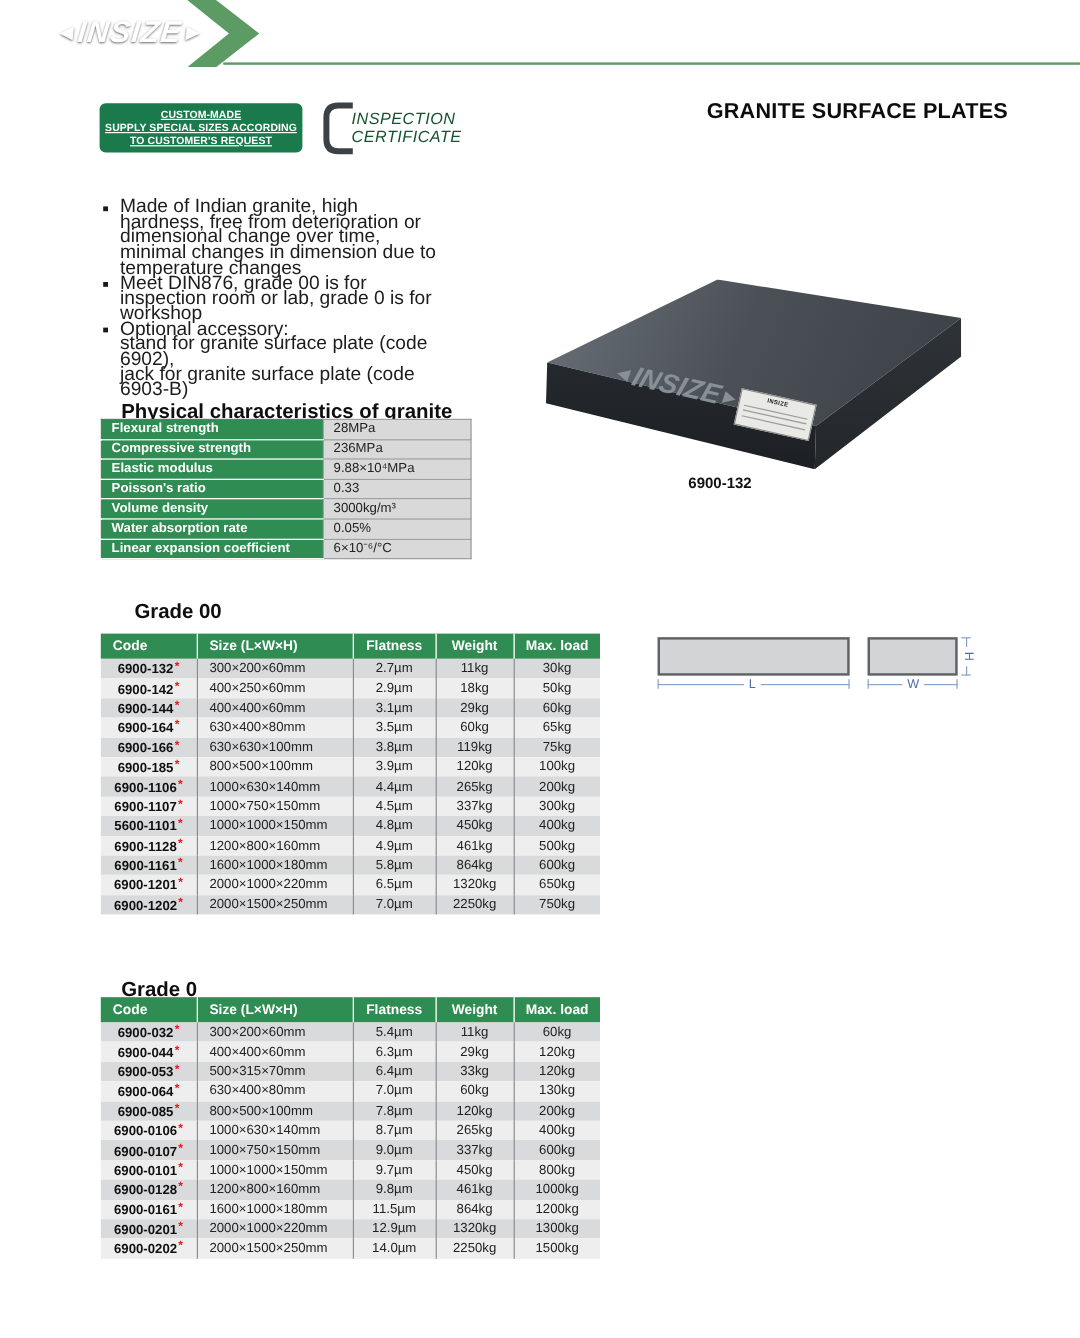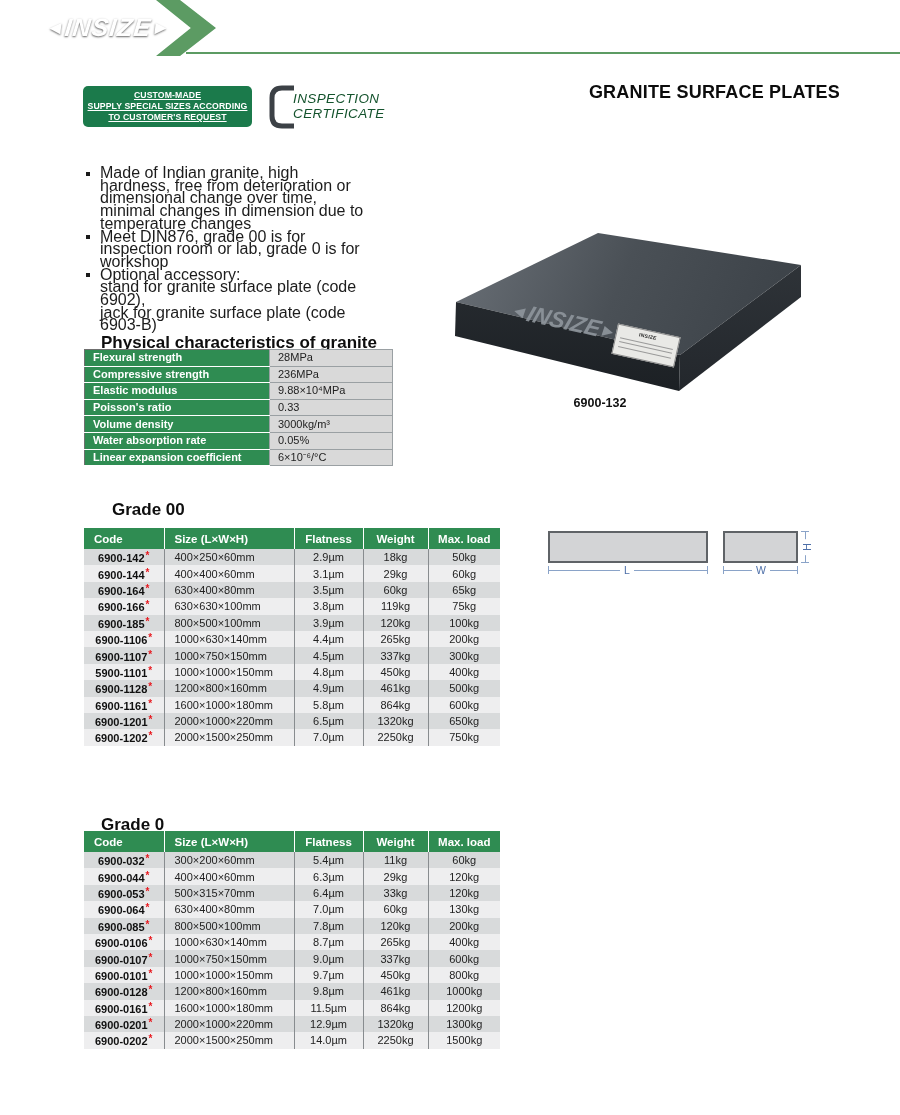--- a/index.html
+++ b/index.html
@@ -195,20 +195,27 @@
       <tr>
         <th class="al">Code</th>
         <th class="al">Size (L×W×H)</th>
         <th>Flatness</th>
         <th>Weight</th>
         <th>Max. load</th>
       </tr>
     </thead>
     <tbody>
         <tr>
+          <td><span class="code">6900-132</span><span class="star">*</span></td>
+          <td class="al">300×200×60mm</td>
+          <td>2.7µm</td>
+          <td>11kg</td>
+          <td>30kg</td>
+        </tr>
+        <tr>
           <td><span class="code">6900-142</span><span class="star">*</span></td>
           <td class="al">400×250×60mm</td>
           <td>2.9µm</td>
           <td>18kg</td>
           <td>50kg</td>
         </tr>
         <tr>
           <td><span class="code">6900-144</span><span class="star">*</span></td>
           <td class="al">400×400×60mm</td>
           <td>3.1µm</td>
@@ -244,21 +251,21 @@
           <td>200kg</td>
         </tr>
         <tr>
           <td><span class="code">6900-1107</span><span class="star">*</span></td>
           <td class="al">1000×750×150mm</td>
           <td>4.5µm</td>
           <td>337kg</td>
           <td>300kg</td>
         </tr>
         <tr>
-          <td><span class="code">5900-1101</span><span class="star">*</span></td>
+          <td><span class="code">5600-1101</span><span class="star">*</span></td>
           <td class="al">1000×1000×150mm</td>
           <td>4.8µm</td>
           <td>450kg</td>
           <td>400kg</td>
         </tr>
         <tr>
           <td><span class="code">6900-1128</span><span class="star">*</span></td>
           <td class="al">1200×800×160mm</td>
           <td>4.9µm</td>
           <td>461kg</td>

